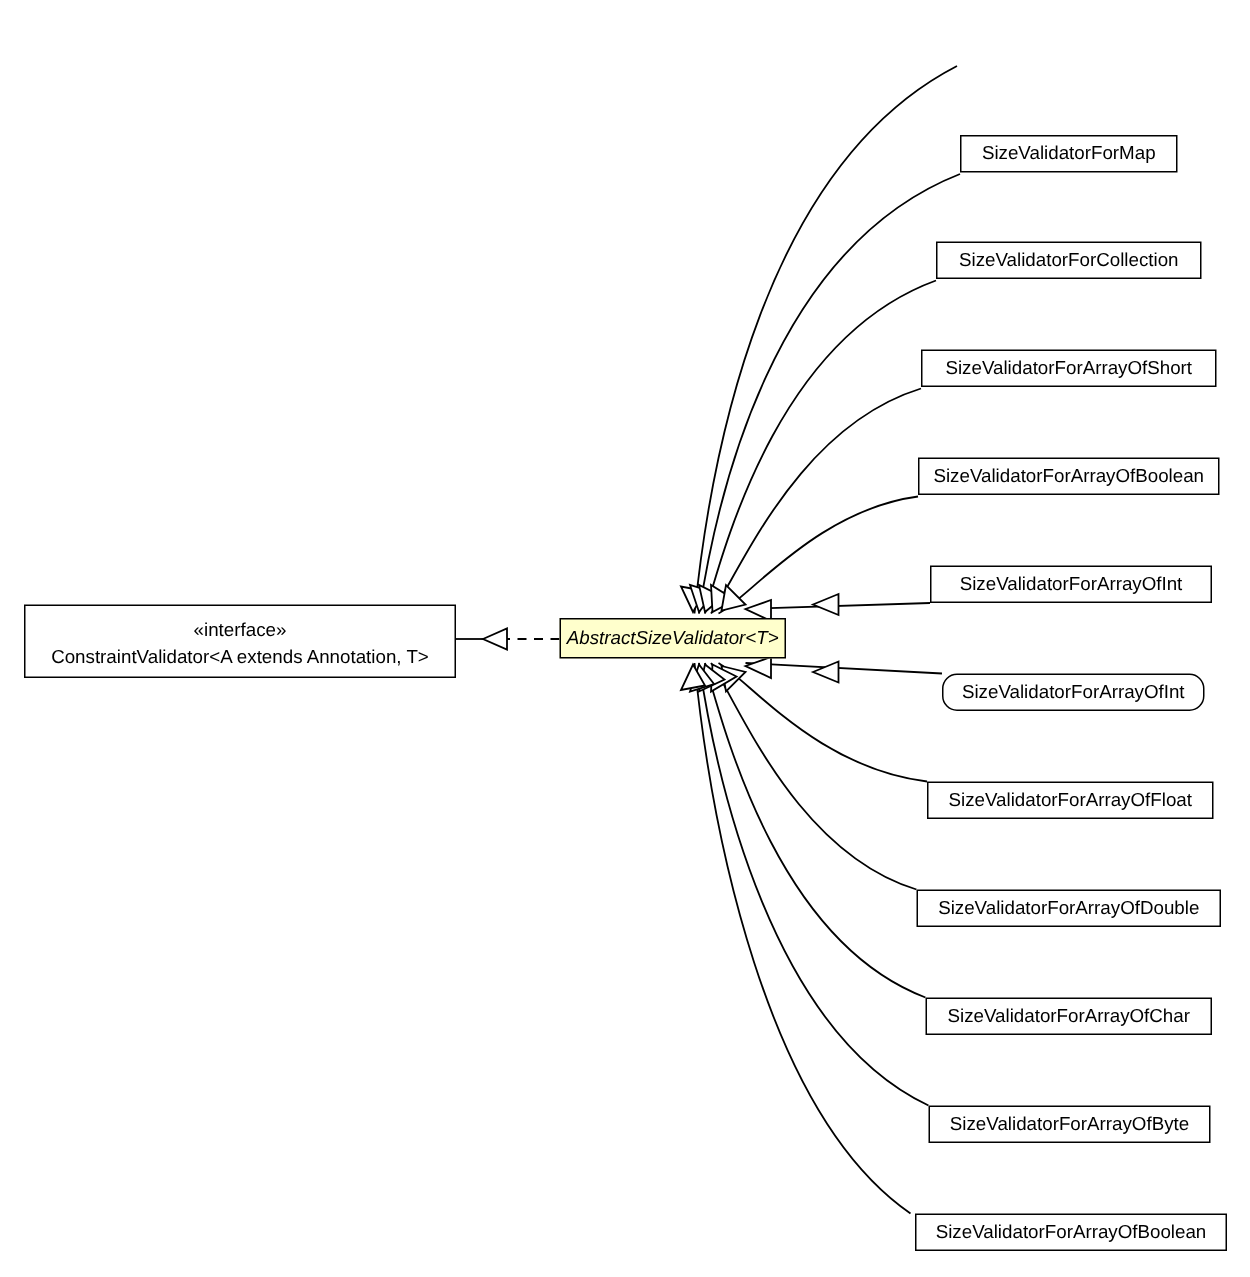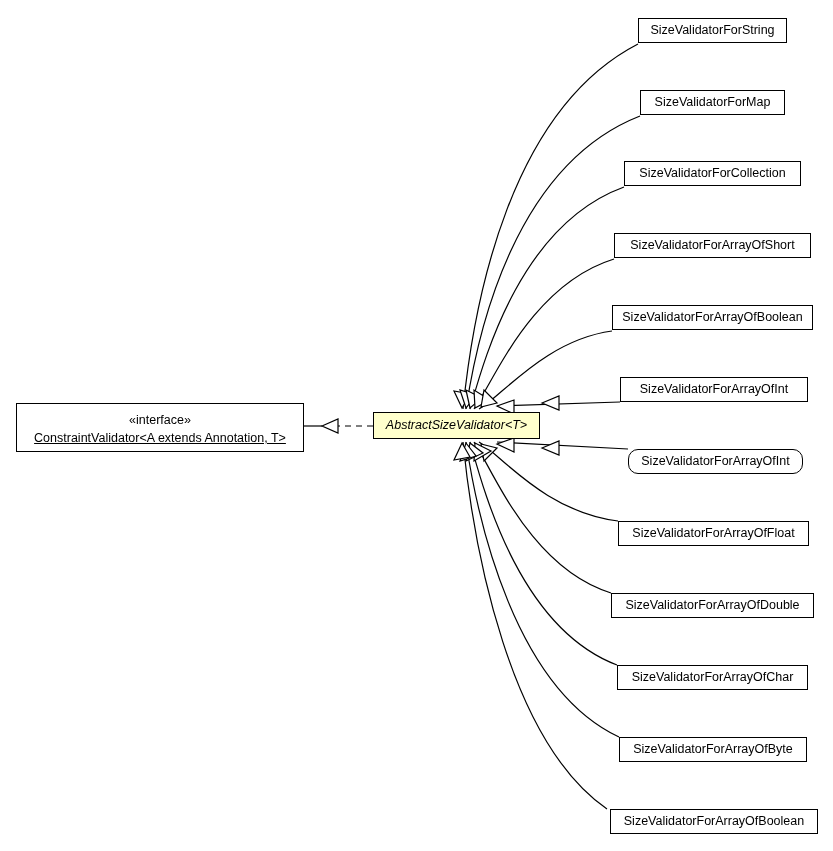--- a/index.html
+++ b/index.html
@@ -56,21 +56,20 @@
     padding: 3px 10px 0 10px;
     line-height: 1.45;
   }
   .stereotype {
     display: block;
     font-size: 12.5px;
   }
   .iface-name {
     display: block;
     font-size: 12.5px;
-    text-decoration: underline;
   }
 </style>
 </head>
 <body>
 
 <div id="diagram">
 
   <svg id="edges" viewBox="0 0 833 851" width="833" height="851">
 
      interface (dashed) ===== --&gt;
@@ -120,27 +119,24 @@
       <polygon points="542,403 559,396 559,410"></polygon>
       <polygon points="542,448 559,441 559,455"></polygon>
     </g>
   </svg>
 
   <div class="uml-box interface-box" style="left:16px; top:403px; width:288px;">
     <span class="stereotype">«interface»</span>
     <span class="iface-name">ConstraintValidator&lt;A extends Annotation, T&gt;</span>
   </div>
 
-  <div class="uml-box abstract-class" style="left:373px; top:412px; width:167px;font-style:italic;">
+  <div class="uml-box abstract-class" style="left:373px; top:412px; width:151px;font-style:italic;">
     <span>AbstractSizeValidator&lt;T&gt;</span>
   </div>
 
-  <div class="uml-box subclass" style="left:638px; top:18px; width:149px;">
-    <span>SizeValidatorForString</span>
-  </div>
   <div class="uml-box subclass" style="left:640px; top:90px; width:145px;">
     <span>SizeValidatorForMap</span>
   </div>
   <div class="uml-box subclass" style="left:624px; top:161px; width:177px;">
     <span>SizeValidatorForCollection</span>
   </div>
   <div class="uml-box subclass" style="left:614px; top:233px; width:197px;">
     <span>SizeValidatorForArrayOfShort</span>
   </div>
   <div class="uml-box subclass" style="left:612px; top:305px; width:201px;">

